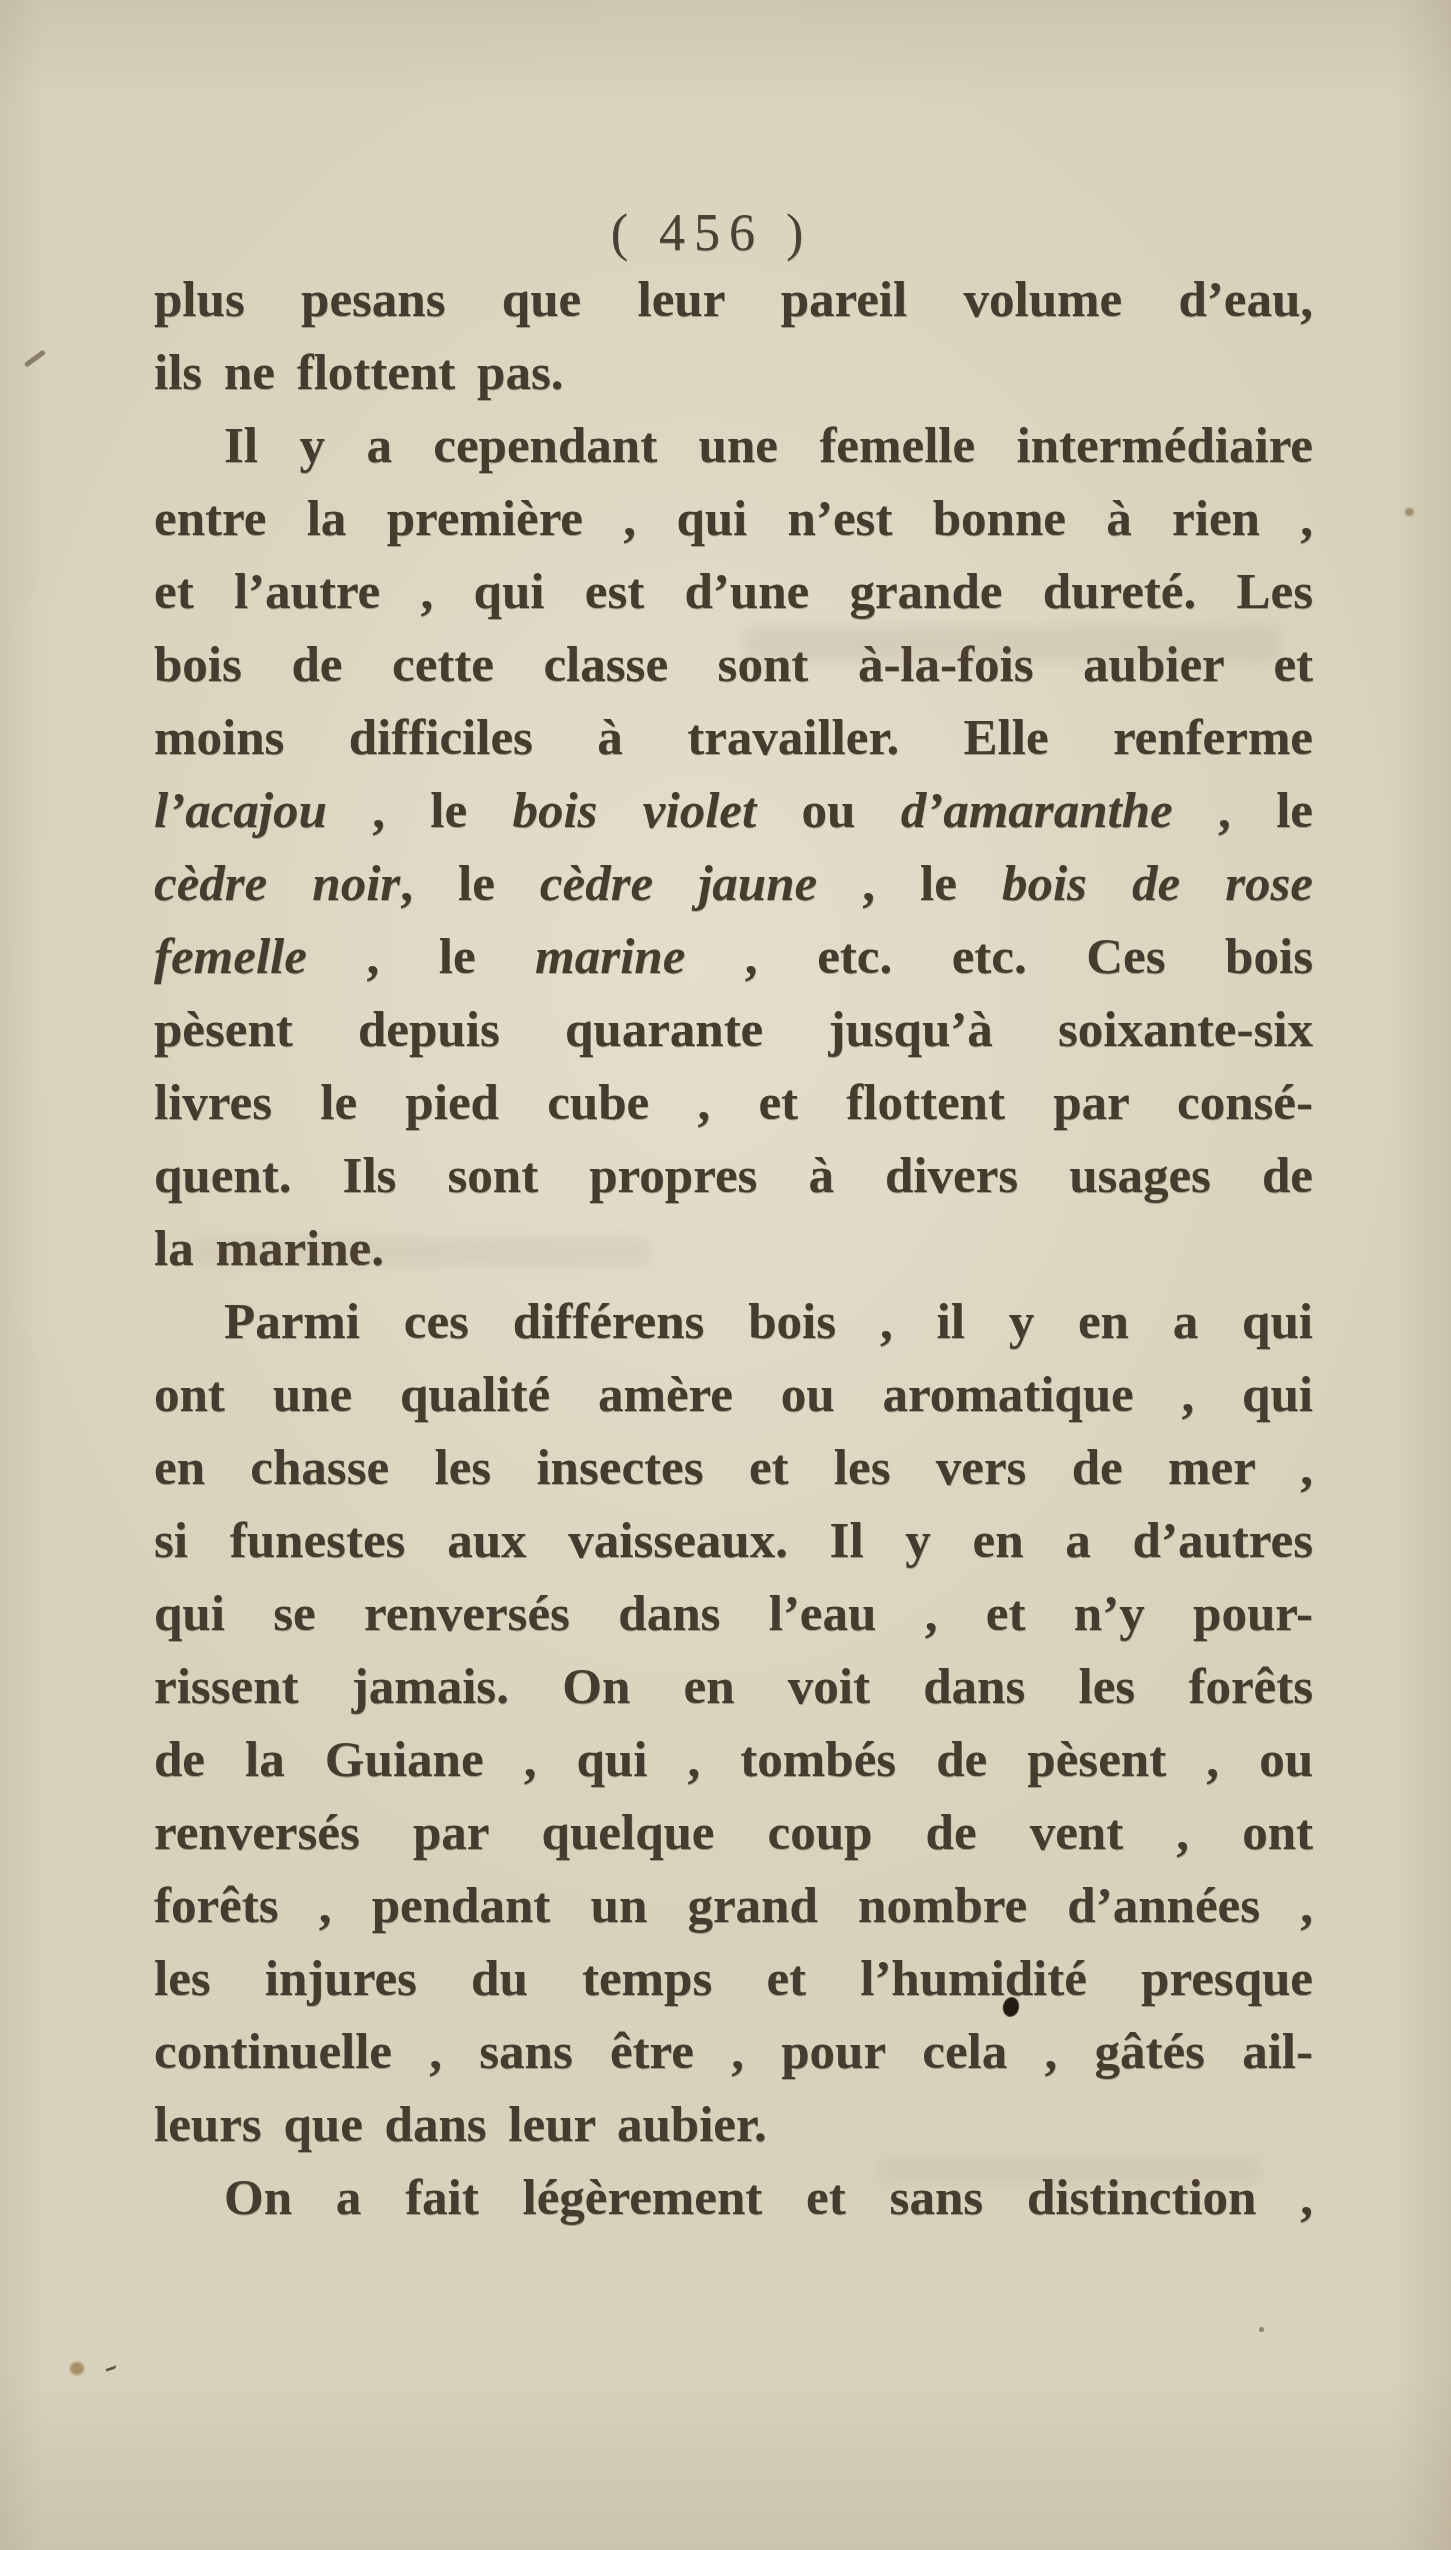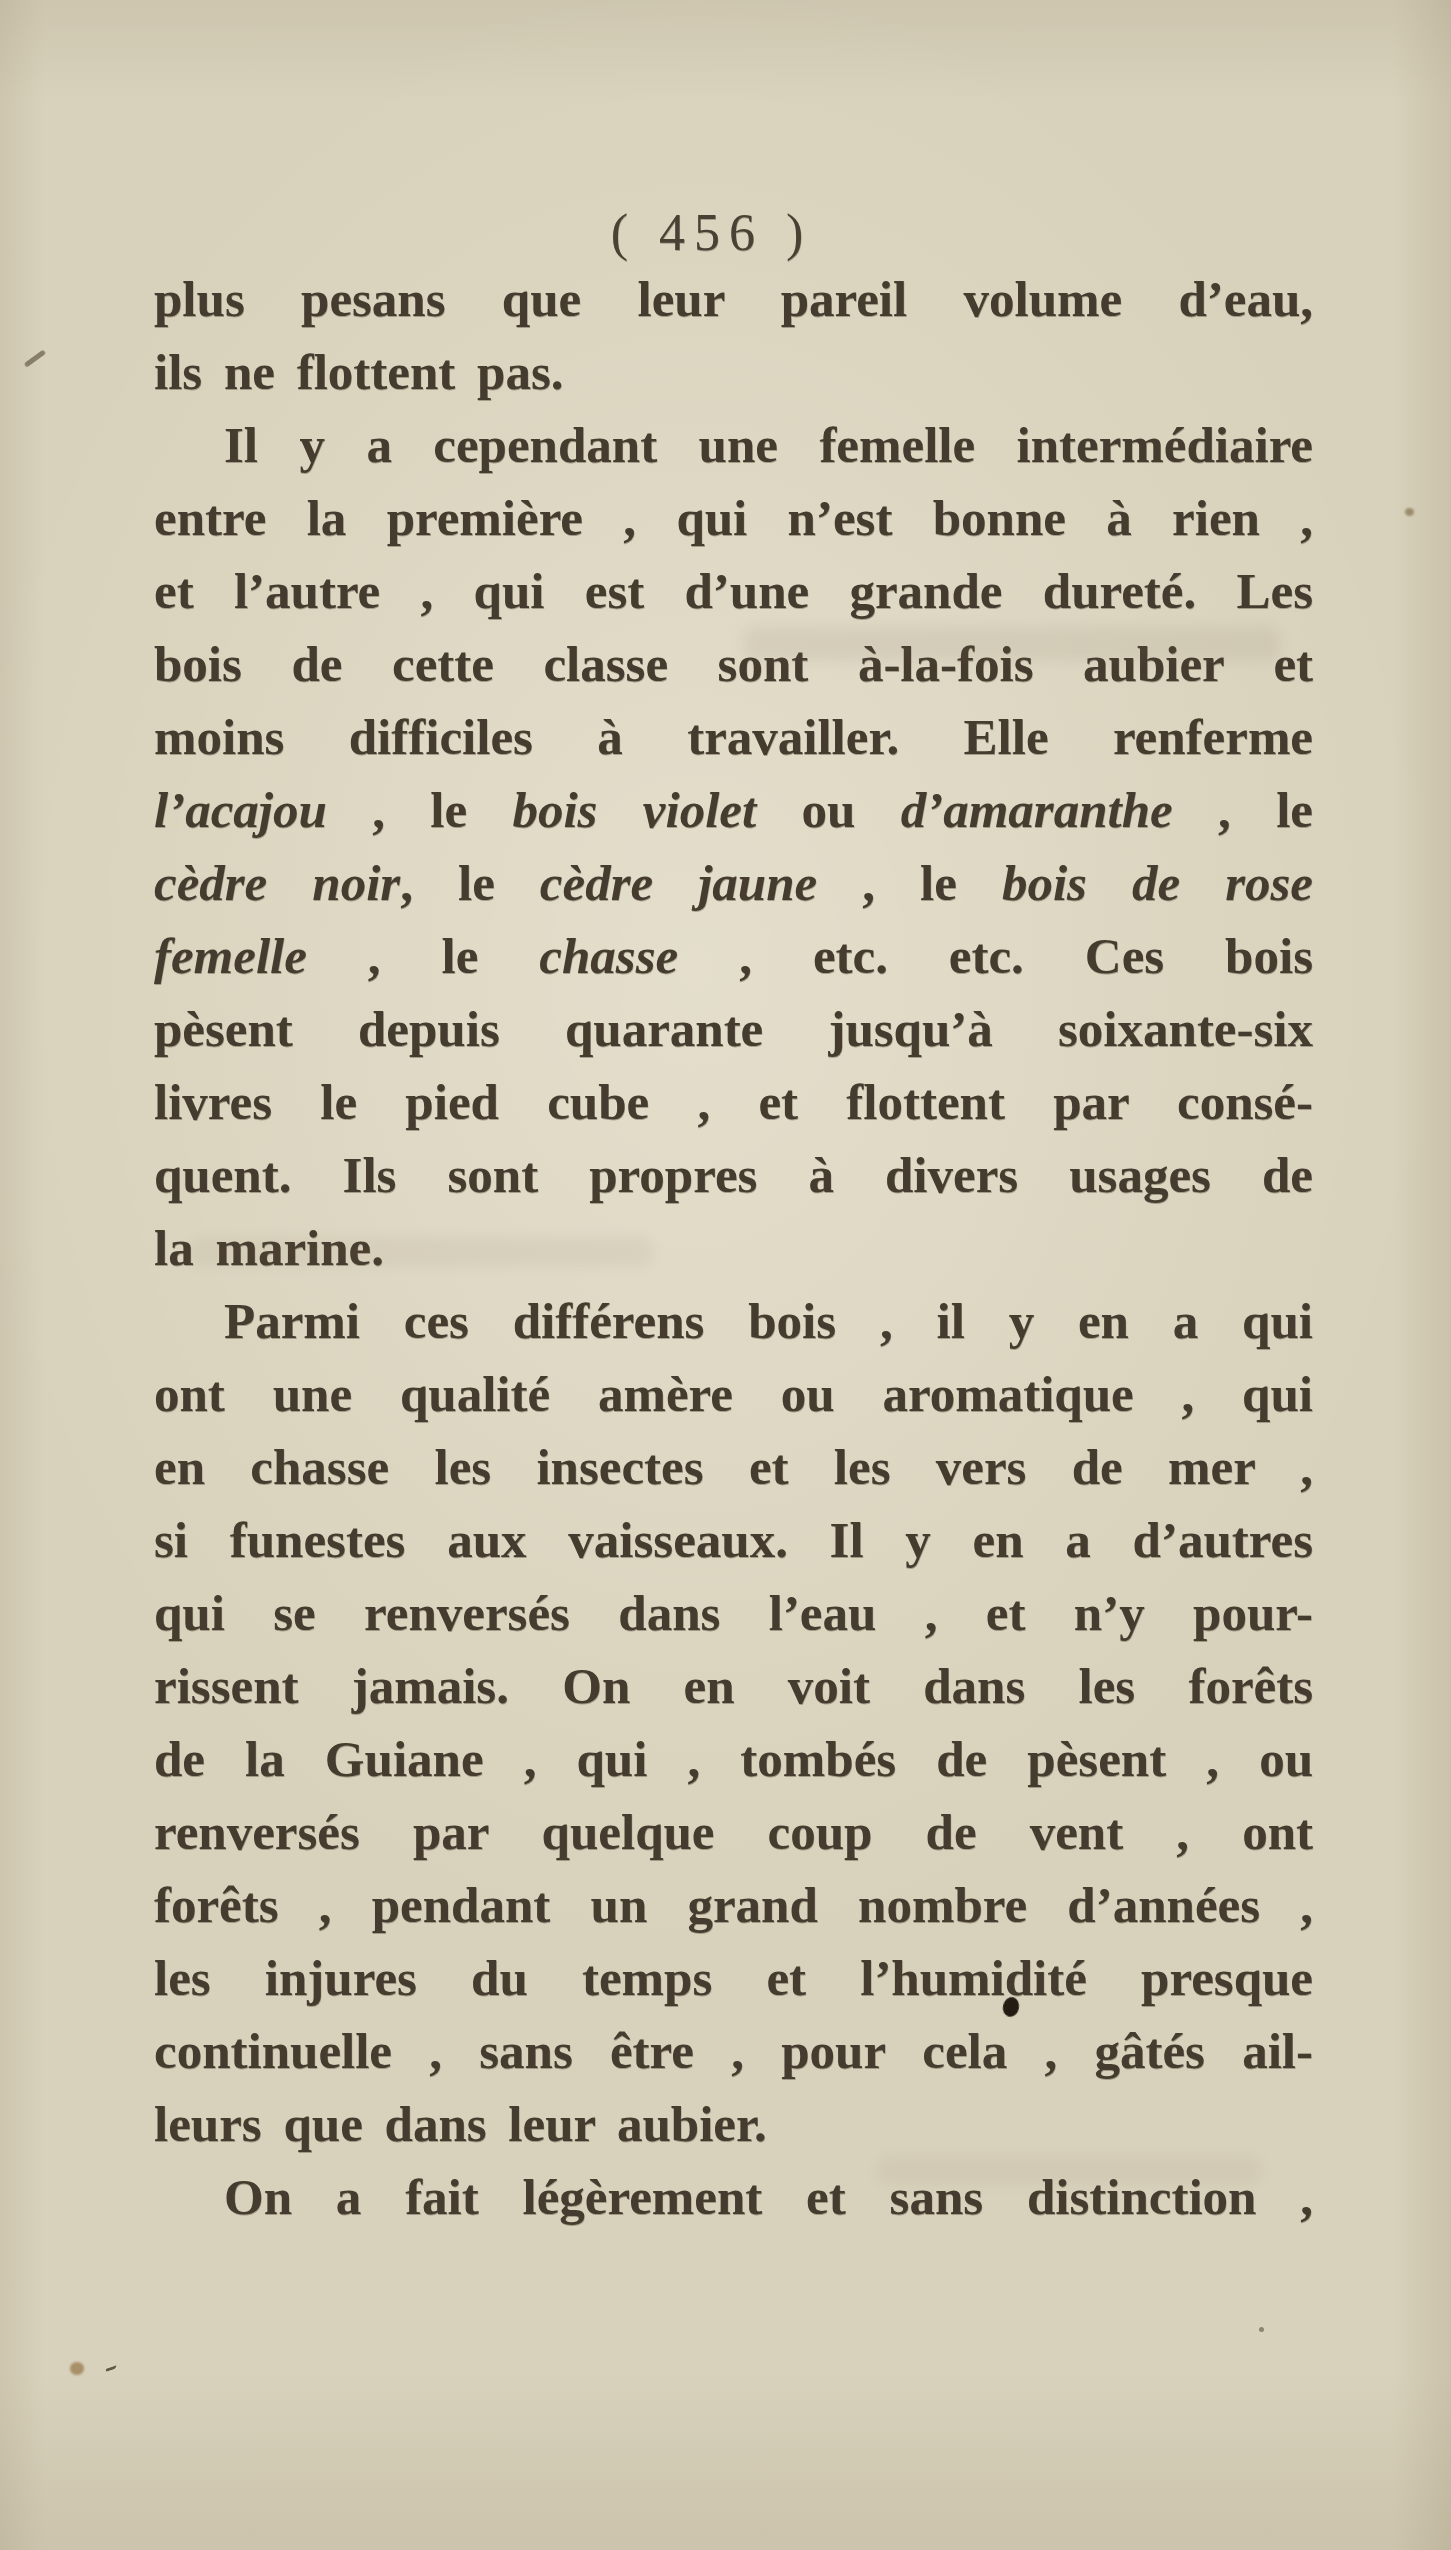--- a/index.html
+++ b/index.html
@@ -81,21 +81,21 @@
 <div class="page-body" id="lines">
     <div class="line"><span>plus pesans que leur pareil volume d’eau,</span></div>
     <div class="line flush"><span>ils ne flottent pas.</span></div>
     <div class="line indent"><span>Il y a cependant une femelle intermédiaire</span></div>
     <div class="line"><span>entre la première , qui n’est bonne à rien ,</span></div>
     <div class="line"><span>et l’autre , qui est d’une grande dureté. Les</span></div>
     <div class="line"><span>bois de cette classe sont à-la-fois aubier et</span></div>
     <div class="line"><span>moins difficiles à travailler. Elle renferme</span></div>
     <div class="line"><span class="it">l’acajou</span><span> , le </span><span class="it">bois violet</span><span> ou </span><span class="it">d’amaranthe</span><span> , le</span></div>
     <div class="line"><span class="it">cèdre noir</span><span>, le </span><span class="it">cèdre jaune</span><span> , le </span><span class="it">bois de rose</span></div>
-    <div class="line"><span class="it">femelle</span><span> , le </span><span class="it">chasse</span><span> , etc. etc. Ces bois</span></div>
+    <div class="line"><span class="it">femelle</span><span> , le </span><span class="it">marine</span><span> , etc. etc. Ces bois</span></div>
     <div class="line"><span>pèsent depuis quarante jusqu’à soixante-six</span></div>
     <div class="line"><span>livres le pied cube , et flottent par consé-</span></div>
     <div class="line"><span>quent. Ils sont propres à divers usages de</span></div>
     <div class="line flush"><span>la marine.</span></div>
     <div class="line indent"><span>Parmi ces différens bois , il y en a qui</span></div>
     <div class="line"><span>ont une qualité amère ou aromatique , qui</span></div>
     <div class="line"><span>en chasse les insectes et les vers de mer ,</span></div>
     <div class="line"><span>si funestes aux vaisseaux. Il y en a d’autres</span></div>
     <div class="line"><span>qui se renversés dans l’eau , et n’y pour-</span></div>
     <div class="line"><span>rissent jamais. On en voit dans les forêts</span></div>

